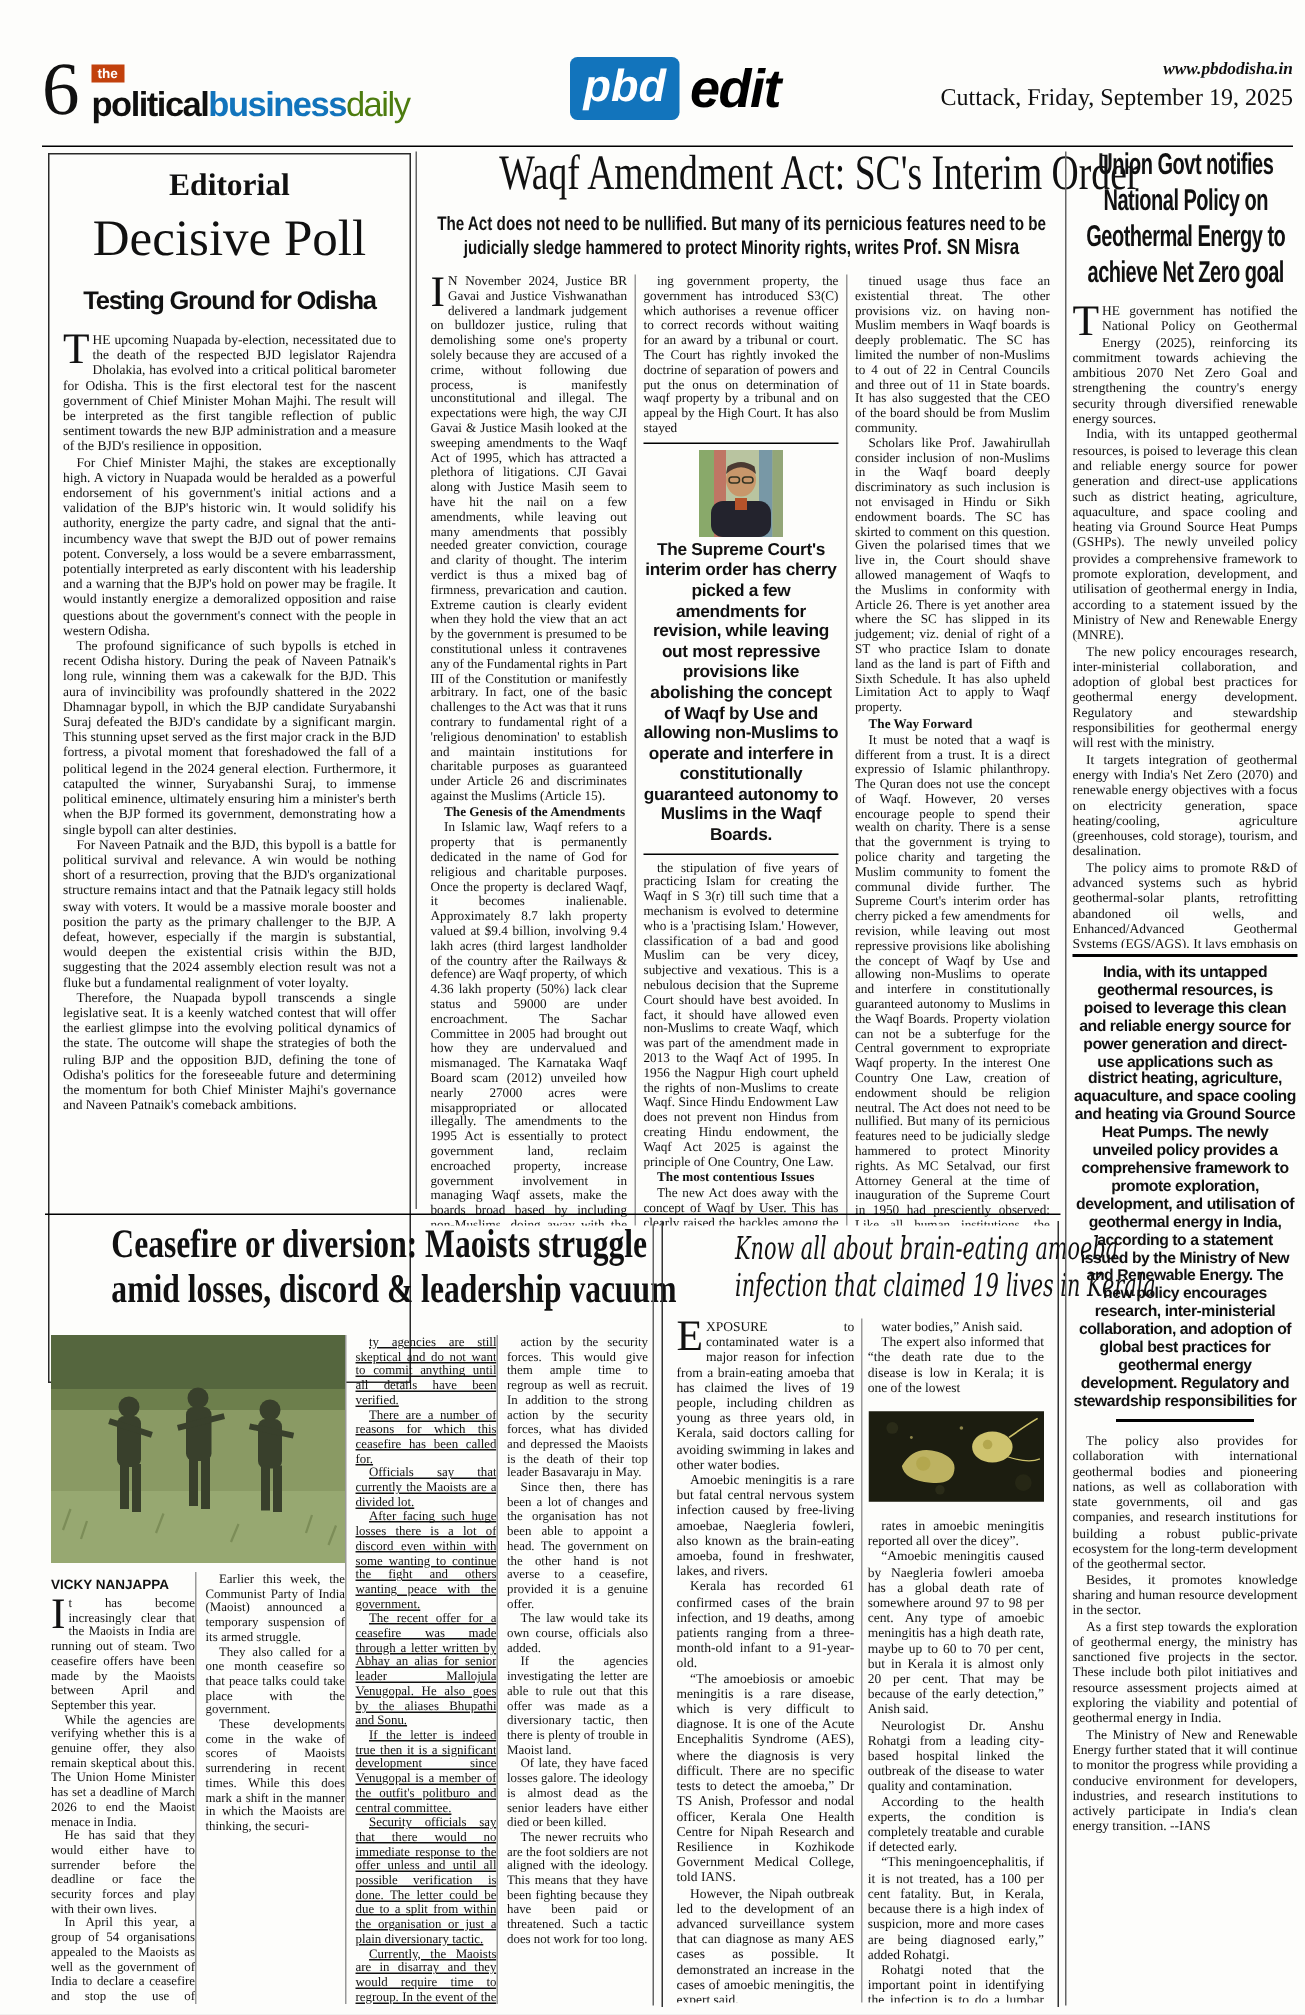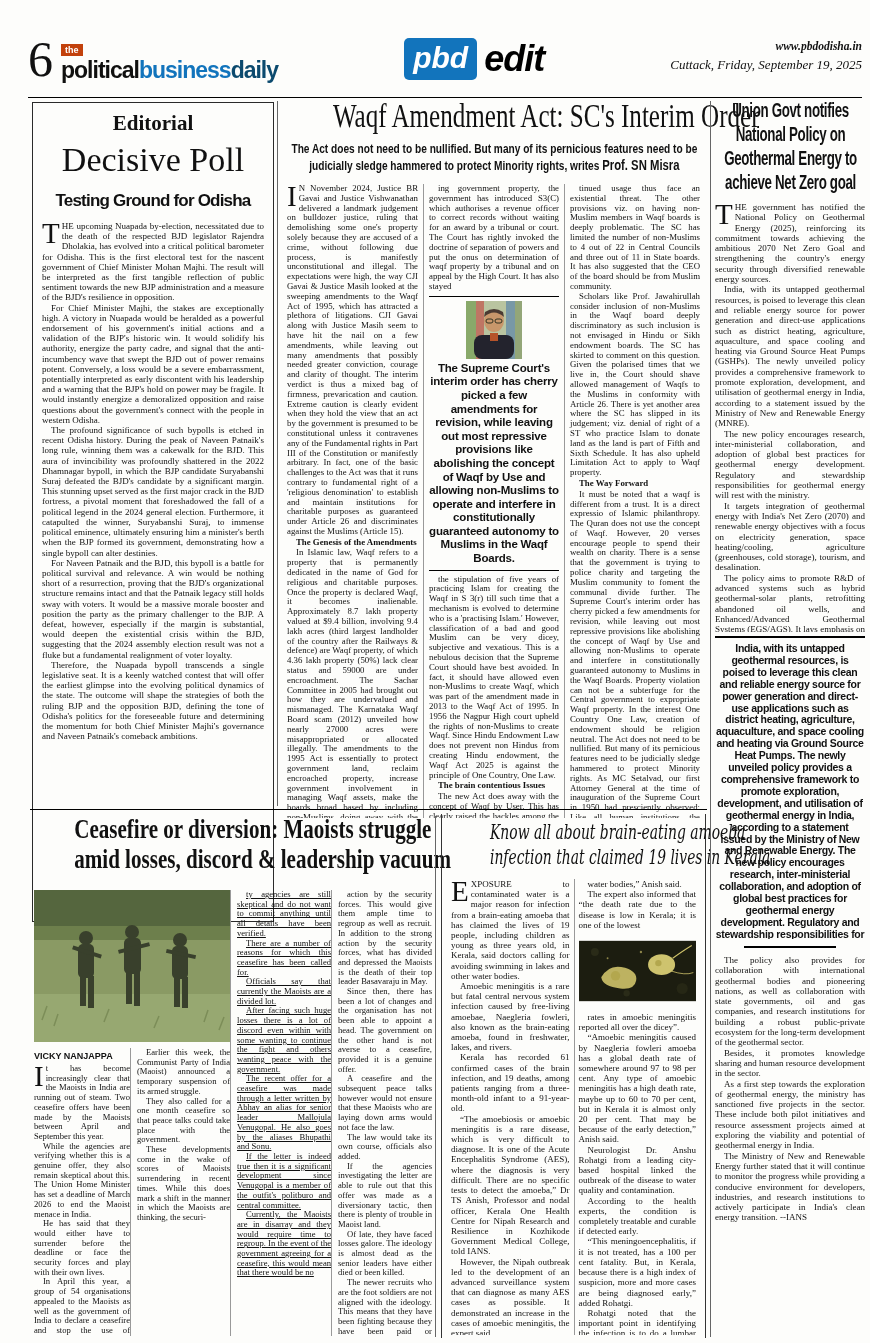--- a/index.html
+++ b/index.html
@@ -9,28 +9,28 @@
   .masthead{position:absolute;left:28px;right:8px;top:34px;height:60px;
             display:flex;justify-content:space-between;align-items:flex-start;}
   .mh-left{display:flex;gap:8px;align-items:flex-start;}
   .pageno{font-size:50px;line-height:50px;font-family:"Liberation Serif",serif;}
   .paperlogo{padding-top:6px;line-height:1;}
   .logo-the{display:inline-block;background:#c2410c;color:#fff;
             font:bold 9px "Liberation Sans",sans-serif;padding:1px 4px;margin-bottom:1px;}
   .logo-words{font:bold 23px "Liberation Sans",sans-serif;letter-spacing:-1px;}
   .lw-political{color:#10100f;}
   .lw-business{color:#1274bc;}
-  .lw-daily{color:#0c4a6e;font-weight:bold;}
+  .lw-daily{color:#4d7c0f;font-weight:normal;}
   .mh-center{display:flex;align-items:center;gap:7px;margin-top:4px;}
   .pbd-box{background:#1274bc;color:#fff;font:bold italic 30px "Liberation Sans",sans-serif;
            padding:3px 9px 5px;border-radius:5px;}
   .edit-word{font:bold italic 36px "Liberation Sans",sans-serif;color:#000;letter-spacing:-1px;}
   .mh-right{text-align:right;padding-top:6px;}
   .site{font-style:italic;font-weight:bold;font-size:11.5px;}
-  .dateline{font-size:13px;margin-top:5px;font-style:italic;}
+  .dateline{font-size:16px;margin-top:5px;}
   .header-rule{position:absolute;left:28px;right:8px;top:97px;border-top:1.5px solid #000;}
   
   .vr1{position:absolute;left:277px;top:101px;height:705px;border-left:1px solid #666;}
   .vr2{position:absolute;left:710px;top:101px;height:1236px;border-left:1px solid #666;}
   .hr-mid{position:absolute;left:30px;top:809px;width:677px;border-top:1.5px solid #000;}
   .vr3{position:absolute;left:435px;top:816px;height:521px;border-left:1px solid #666;}
   
   p{margin:0;text-indent:9px;}
   h4{margin:1px 0;font-size:inherit;line-height:inherit;text-indent:9px;}
   .dropcap{text-indent:0;}
@@ -170,21 +170,21 @@
             <ellipse cx="28" cy="20" rx="10" ry="11" fill="#c8976b"></ellipse>
             <path d="M18 16 q10 -9 20 0 l-1 -5 q-9 -6 -18 0 z" fill="#4a3a32"></path>
             <rect x="20" y="18" width="7" height="4" rx="2" fill="none" stroke="#332" stroke-width="1"></rect>
             <rect x="29" y="18" width="7" height="4" rx="2" fill="none" stroke="#332" stroke-width="1"></rect>
           </svg>
         </div>
         <div class="pullquote">The Supreme Court's interim order has cherry picked a few amendments for revision, while leaving out most repressive provisions like abolishing the concept of Waqf by Use and allowing non-Muslims to operate and interfere in constitutionally guaranteed autonomy to Muslims in the Waqf Boards.</div>
         <div class="qrule"></div>
         <div>
             <p>the stipulation of five years of practicing Islam for creating the Waqf in S 3(r) till such time that a mechanism is evolved to determine who is a 'practising Islam.' However, classification of a bad and good Muslim can be very dicey, subjective and vexatious. This is a nebulous decision that the Supreme Court should have best avoided. In fact, it should have allowed even non-Muslims to create Waqf, which was part of the amendment made in 2013 to the Waqf Act of 1995. In 1956 the Nagpur High court upheld the rights of non-Muslims to create Waqf. Since Hindu Endowment Law does not prevent non Hindus from creating Hindu endowment, the Waqf Act 2025 is against the principle of One Country, One Law.</p>
-            <h4>The brain contentious Issues</h4>
+            <h4>The most contentious Issues</h4>
             <p>The new Act does away with the concept of Waqf by User. This has clearly raised the hackles among the Muslims. In the Babri Masjid judgement (2019), the Constitution bench decreed: “Our jurisprudence recognises the principle of Waqf by user even about an express deed of declaration whether or not property are waqf property by law is a matter of evidence.” Century old mosques and graveyards, established through con-</p>
           </div>
       </div>
       <div class="wcol">
         <div>
             <p>tinued usage thus face an existential threat. The other provisions viz. on having non-Muslim members in Waqf boards is deeply problematic. The SC has limited the number of non-Muslims to 4 out of 22 in Central Councils and three out of 11 in State boards. It has also suggested that the CEO of the board should be from Muslim community.</p>
             <p>Scholars like Prof. Jawahirullah consider inclusion of non-Muslims in the Waqf board deeply discriminatory as such inclusion is not envisaged in Hindu or Sikh endowment boards. The SC has skirted to comment on this question. Given the polarised times that we live in, the Court should shave allowed management of Waqfs to the Muslims in conformity with Article 26. There is yet another area where the SC has slipped in its judgement; viz. denial of right of a ST who practice Islam to donate land as the land is part of Fifth and Sixth Schedule. It has also upheld Limitation Act to apply to Waqf property.</p>
             <h4>The Way Forward</h4>
             <p>It must be noted that a waqf is different from a trust. It is a direct expressio of Islamic philanthropy. The Quran does not use the concept of Waqf. However, 20 verses encourage people to spend their wealth on charity. There is a sense that the government is trying to police charity and targeting the Muslim community to foment the communal divide further. The Supreme Court's interim order has cherry picked a few amendments for revision, while leaving out most repressive provisions like abolishing the concept of Waqf by Use and allowing non-Muslims to operate and interfere in constitutionally guaranteed autonomy to Muslims in the Waqf Boards. Property violation can not be a subterfuge for the Central government to expropriate Waqf property. In the interest One Country One Law, creation of endowment should be religion neutral. The Act does not need to be nullified. But many of its pernicious features need to be judicially sledge hammered to protect Minority rights. As MC Setalvad, our first Attorney General at the time of inauguration of the Supreme Court in 1950 had presciently observed: Like all human institutions, the Supreme Court will earn reverence through truth'. That moment of reckoning has come for the Supreme Court.</p>
           </div>
@@ -258,26 +258,26 @@
         <p>They also called for a one month ceasefire so that peace talks could take place with the government.</p>
         <p>These developments come in the wake of scores of Maoists surrendering in recent times. While this does mark a shift in the manner in which the Maoists are thinking, the securi-</p>
       </div>
     <div class="m-col m-colC">
         <p>ty agencies are still skeptical and do not want to commit anything until all details have been verified.</p>
         <p>There are a number of reasons for which this ceasefire has been called for.</p>
         <p>Officials say that currently the Maoists are a divided lot.</p>
         <p>After facing such huge losses there is a lot of discord even within with some wanting to continue the fight and others wanting peace with the government.</p>
         <p>The recent offer for a ceasefire was made through a letter written by Abhay an alias for senior leader Mallojula Venugopal. He also goes by the aliases Bhupathi and Sonu.</p>
         <p>If the letter is indeed true then it is a significant development since Venugopal is a member of the outfit's politburo and central committee.</p>
+        <p>Security officials say that there would no immediate response to the offer unless and until all possible verification is done. The letter could be due to a split from within the organisation or just a plain diversionary tactic.</p>
         <p>Currently, the Maoists are in disarray and they would require time to regroup. In the event of the government agreeing for a ceasefire, this would mean that there would be no</p>
       </div>
     <div class="m-col m-colD">
         <p>action by the security forces. This would give them ample time to regroup as well as recruit. In addition to the strong action by the security forces, what has divided and depressed the Maoists is the death of their top leader Basavaraju in May.</p>
         <p>Since then, there has been a lot of changes and the organisation has not been able to appoint a head. The government on the other hand is not averse to a ceasefire, provided it is a genuine offer.</p>
-        <p>A ceasefire and the subsequent peace talks however would not ensure that these Maoists who are laying down arms would not face the law.</p>
         <p>The law would take its own course, officials also added.</p>
         <p>If the agencies investigating the letter are able to rule out that this offer was made as a diversionary tactic, then there is plenty of trouble in Maoist land.</p>
         <p>Of late, they have faced losses galore. The ideology is almost dead as the senior leaders have either died or been killed.</p>
         <p>The newer recruits who are the foot soldiers are not aligned with the ideology. This means that they have been fighting because they have been paid or threatened. Such a tactic does not work for too long.</p>
       </div>
   </section>
 
   <section class="kerala">
     <h2 class="k-head"><span>Know all about brain-eating amoeba</span><br><span>infection that claimed 19 lives in Kerala</span></h2>
     <div class="k-cols">

